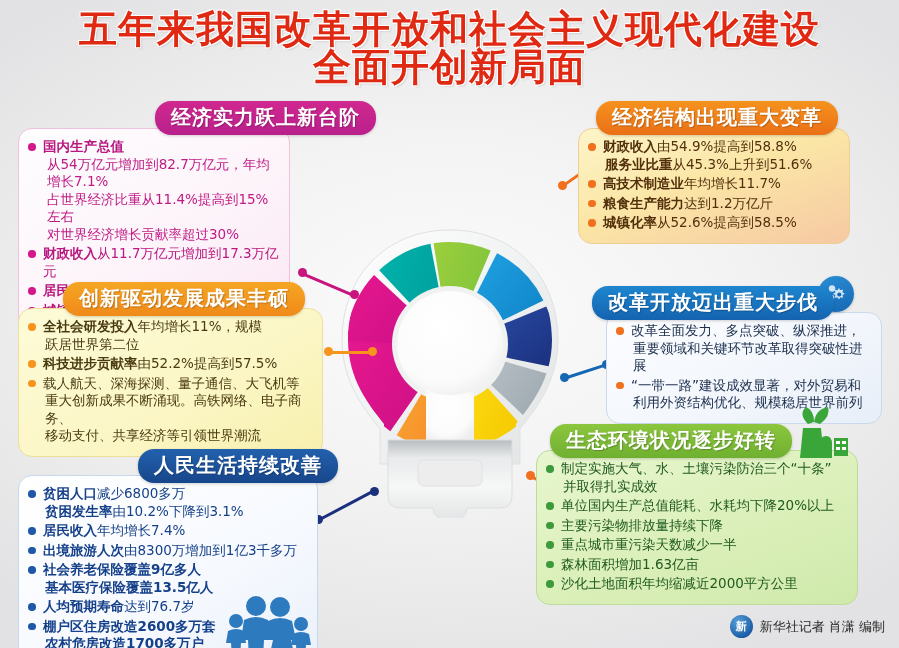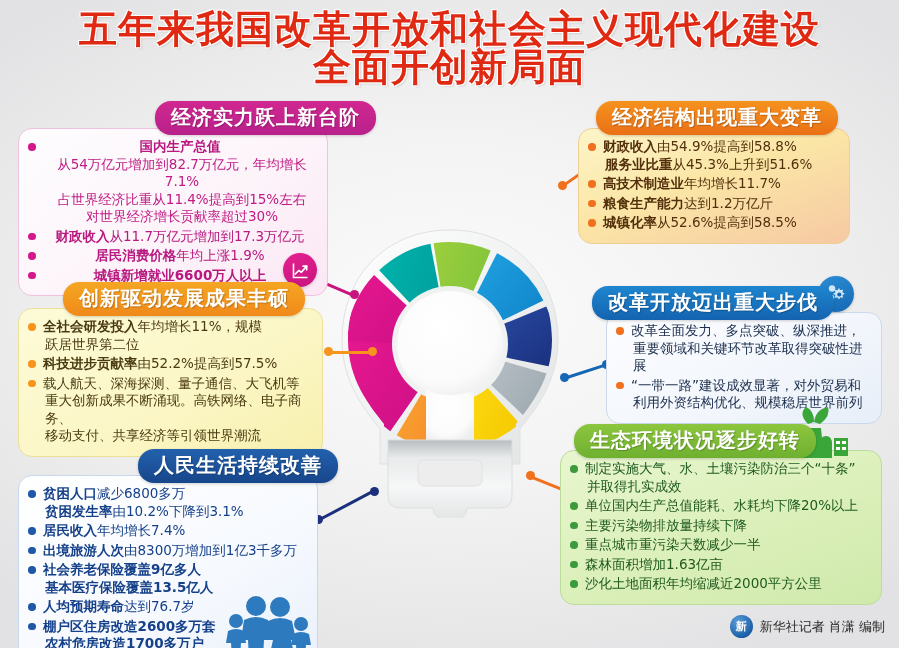--- a/index.html
+++ b/index.html
@@ -63,29 +63,29 @@
     font-family:"DejaVu Sans","Liberation Sans",sans-serif;
   }
   ul.items > li::before{
     content:"";position:absolute;left:0;top:5px;
     width:7.5px;height:7.5px;border-radius:50%;
   }
   .sub{display:block;padding-left:2px;}
   .b{font-weight:bold;}
 
   
-  #p1{left:18px;top:128px;width:310px;}
+  #p1{left:18px;top:128px;width:272px;}
   #p1 .pbody{
     background:linear-gradient(145deg,#fdfdfe 0%,#fdf4fa 55%,#fbe7f4 100%);
     border-color:#f0c2dd;
     min-height:139px;
   }
   #p1h{left:137px;top:-27px;background:linear-gradient(180deg,#d0288f 0%,#b9208c 100%);}
   #p1 ul.items>li::before{background:#d4188c;}
-  #p1 ul.items>li{color:#b8187f;text-align:center;}
+  #p1 ul.items>li{color:#b8187f;}
   #p1 .sub{color:#c01a84;padding-left:4px;}
 
   
   #p2{left:18px;top:308px;width:305px;}
   #p2 .pbody{
     background:linear-gradient(150deg,#fdfbd8 0%,#fbf6c4 60%,#f7f0ae 100%);
     border-color:#ecdf9a;
     min-height:116px;
   }
   #p2h{left:45px;top:-26px;background:linear-gradient(180deg,#f5a623 0%,#f08a1a 100%);}
@@ -120,21 +120,21 @@
     background:linear-gradient(150deg,#fcfdff 0%,#f2f6fc 60%,#e7eef8 100%);
     border-color:#ccd9ea;
     min-height:74px;
     margin-left:28px;
   }
   #p5h{left:14px;top:-26px;background:linear-gradient(180deg,#1e86cf 0%,#1463b0 100%);}
   #p5 ul.items>li::before{background:#f1701d;}
   #p5 ul.items>li{color:#1a2d4c;}
 
   
-  #p6{left:560px;top:450px;width:322px;}
+  #p6{left:536px;top:450px;width:322px;}
   #p6 .pbody{
     background:linear-gradient(160deg,#e8f6cf 0%,#dcf0bb 50%,#cfe9ab 100%);
     border-color:#bcdc9a;
     min-height:140px;
   }
   #p6h{left:14px;top:-26px;background:linear-gradient(180deg,#8cc63e 0%,#6fb030 100%);}
   #p6 ul.items>li::before{background:#3c9a3c;}
   #p6 ul.items>li{color:#1f5a1f;}
 
   

